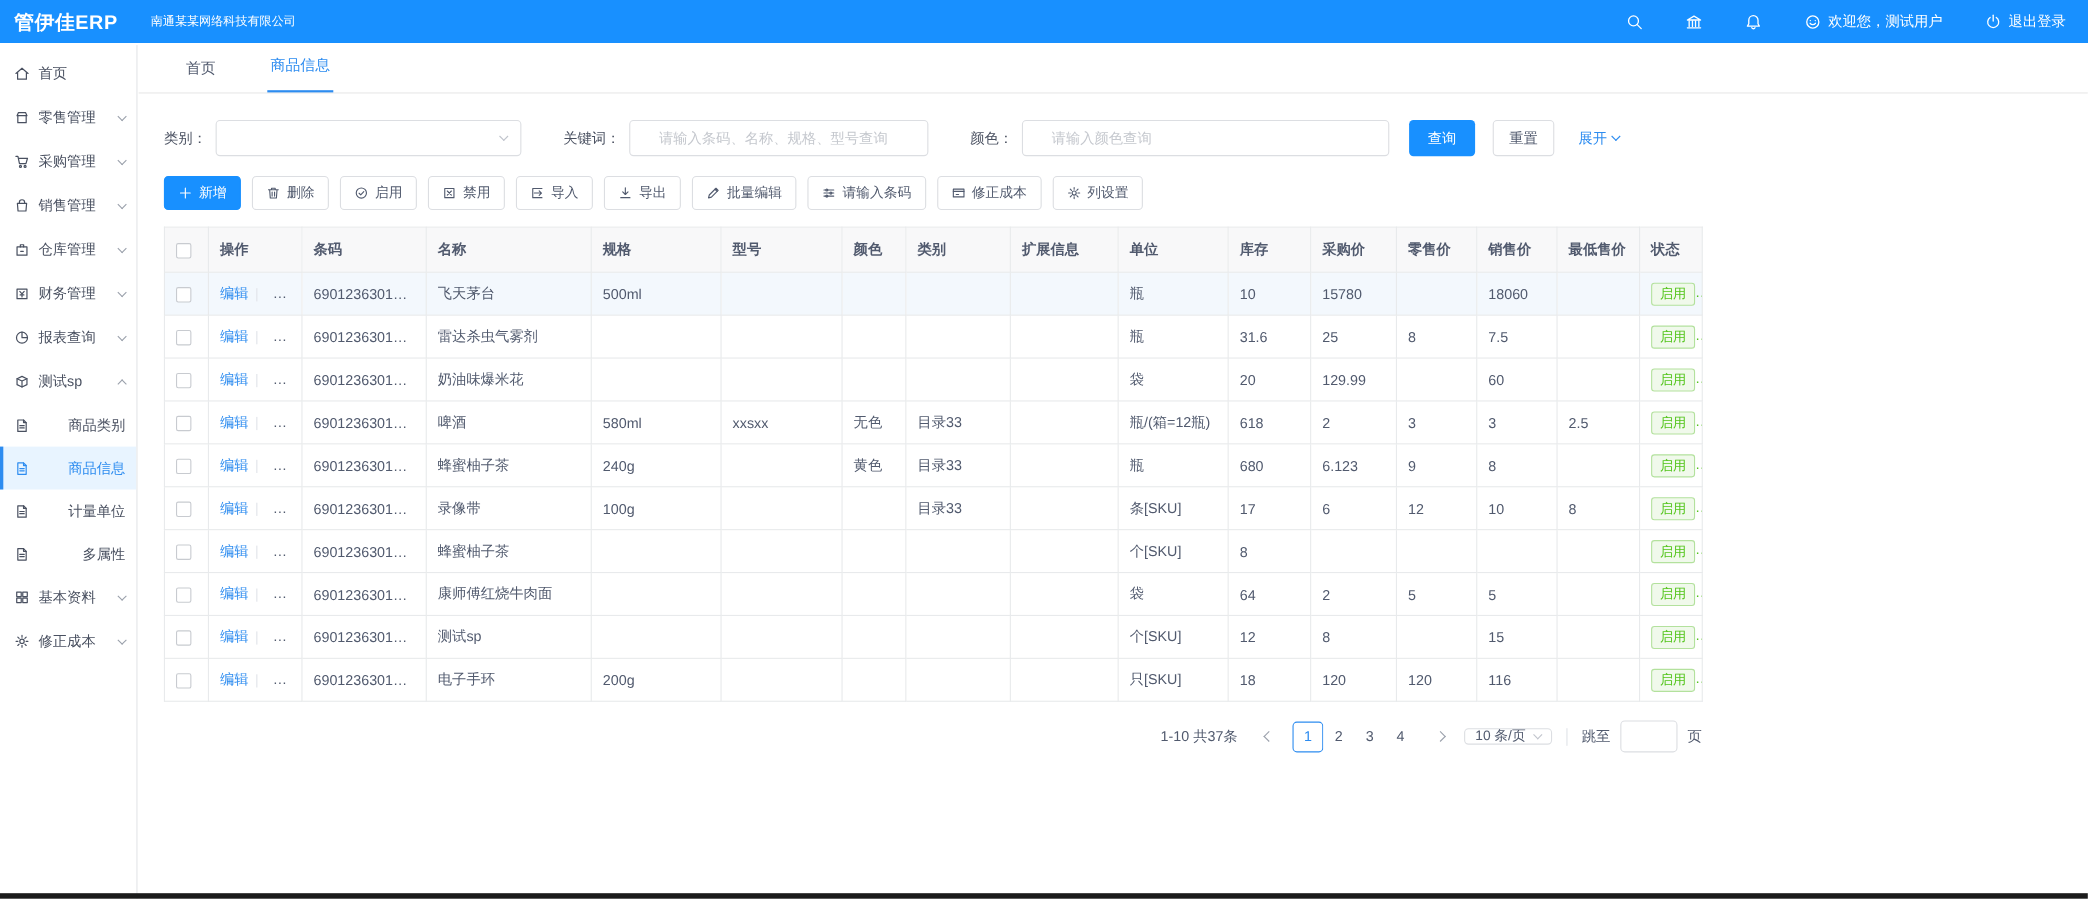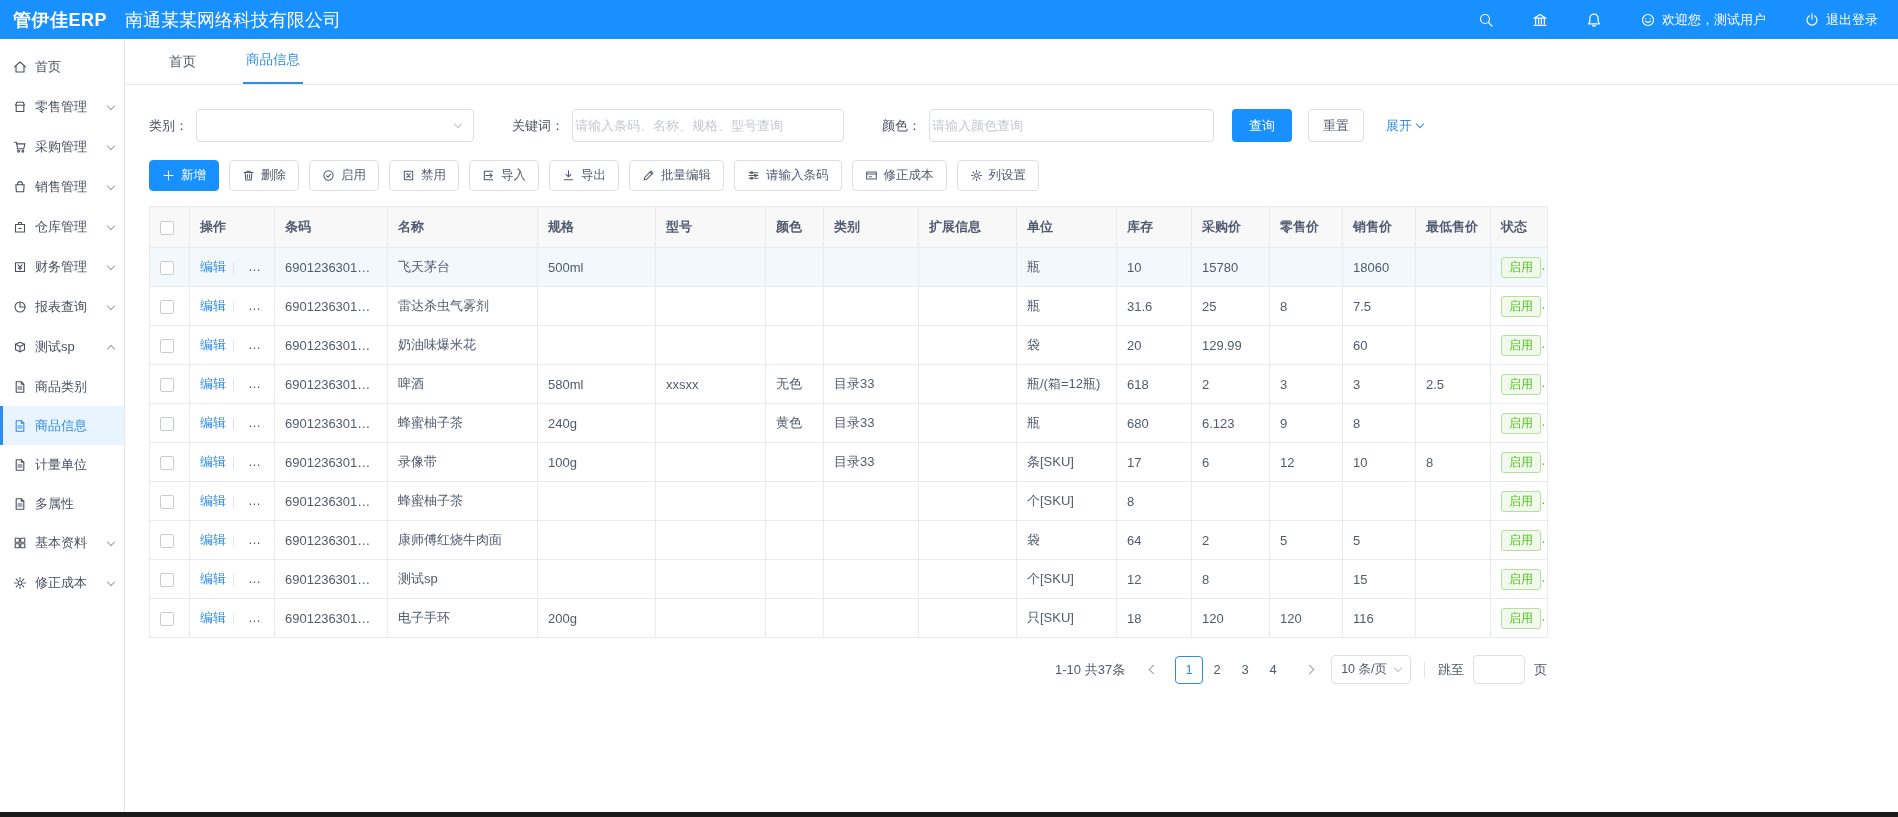--- a/index.html
+++ b/index.html
@@ -9,30 +9,30 @@
     --border:#dcdee2;
     --grid:#e8eaec;
     --green:#52c41a;
   }
   *{box-sizing:border-box;margin:0;padding:0;font-family:"Liberation Sans","DejaVu Sans",sans-serif;}
   html,body{width:1898px;height:817px;background:#fff;overflow:hidden;}
 
   
   .top-bar{position:fixed;top:0;left:0;right:0;height:39px;background:var(--blue);display:flex;align-items:center;color:#fff;z-index:20;}
   .logo{width:125px;flex:0 0 125px;font-size:18px;font-weight:bold;padding-left:13px;letter-spacing:.5px;}
-  .company{font-size:18px;}
+  .company{font-size:11px;margin-left:12px;}
   .top-right{margin-left:auto;display:flex;align-items:center;gap:38px;padding-right:20px;font-size:13px;}
   .hicn{display:inline-flex;align-items:center;cursor:pointer;}
   .hicn svg{width:16px;height:16px;fill:none;stroke:#fff;stroke-width:1.2;stroke-linecap:round;stroke-linejoin:round;}
   .top-user,.top-logout{display:flex;align-items:center;gap:6px;cursor:pointer;}
 
   
   .sidebar{position:fixed;top:41px;left:0;bottom:0;width:125px;background:#fff;border-right:1px solid #e3e5e8;padding-top:6px;overflow:hidden;z-index:10;}
   .side-item,.side-sub{display:flex;align-items:center;gap:8px;height:40px;padding:0 10px 0 13px;font-size:13px;color:#495060;cursor:pointer;position:relative;}
-  .side-sub{height:39px;}
+  .side-sub{height:39px;text-align:right;}
   .side-item .side-label,.side-sub .side-label{flex:1;white-space:nowrap;}
   .side-sub.active{background:#e8f4ff;color:var(--link);}
   .side-sub.active::before{content:"";position:absolute;left:0;top:0;bottom:0;width:3px;background:var(--link);}
   .icn{display:inline-flex;align-items:center;flex:0 0 auto;}
   .icn svg{width:14px;height:14px;fill:none;stroke:currentColor;stroke-width:1.1;stroke-linecap:round;stroke-linejoin:round;}
   .chev{width:6px;height:6px;border-right:1.3px solid #9aa0ab;border-bottom:1.3px solid #9aa0ab;display:inline-block;flex:0 0 auto;}
   .chev.down{transform:rotate(45deg);margin-top:-3px;}
   .chev.up{transform:rotate(-135deg);margin-top:3px;}
 
   
@@ -41,24 +41,24 @@
   .tab{font-size:13.5px;color:#515a6e;padding:0 3px 13px;cursor:pointer;}
   .tab.active{color:var(--link);border-bottom:2px solid var(--link);}
 
   .content{padding:0 23px;}
 
   
   .filter-row{display:flex;align-items:center;margin-top:24px;font-size:13px;color:#495060;}
   .f-label{margin-right:8px;white-space:nowrap;}
   .select-box{width:278px;height:33px;border:1px solid var(--border);border-radius:4px;display:flex;align-items:center;justify-content:flex-end;padding:0 12px;cursor:pointer;background:#fff;}
   .select-box .chev{border-color:#c0c4cc;}
-  .f-input{height:33px;border:1px solid var(--border);border-radius:4px;padding:0 2px;font-size:13px;color:#0f172a;outline:none;}
+  .f-input{height:33px;border:1px solid var(--border);border-radius:4px;padding:0 26px;font-size:13px;color:#0f172a;outline:none;}
   .f-input::placeholder{color:#c5c8ce;}
   .kw-input{width:272px;}
-  .color-input{width:285px;}
+  .color-input{width:334px;}
   .gap-lg{margin-left:38px;}
   .btn{height:33px;border-radius:4px;font-size:13px;cursor:pointer;border:1px solid transparent;}
   .btn-primary{background:var(--blue);color:#fff;border:none;padding:0 17px;}
   .btn-plain{background:#fff;color:#515a6e;border:1px solid var(--border);padding:0 14px;}
   .search-btn{margin-left:18px;}
   .reset-btn{margin-left:16px;}
   .expand-link{margin-left:22px;color:var(--link);display:flex;align-items:center;gap:5px;cursor:pointer;}
   .expand-link .chev{border-color:var(--link);}
 
   
@@ -79,21 +79,21 @@
 
   
   .pagination{width:1398px;display:flex;justify-content:flex-end;align-items:center;gap:9px;margin-top:17px;font-size:13px;color:#515a6e;}
   .pg-summary{margin-right:6px;}
   .pg-arrow{width:26px;height:28px;display:inline-flex;align-items:center;justify-content:center;cursor:pointer;background:#fff;border:none;}
   .pg-arrow .chev{border-color:#9aa0ab;width:7px;height:7px;}
   .chev.left{transform:rotate(135deg);}
   .chev.right{transform:rotate(-45deg);}
   .page{min-width:28px;height:28px;border:none;background:#fff;color:#515a6e;font-size:13px;border-radius:4px;cursor:pointer;}
   .page.current{border:1px solid var(--link);color:var(--link);}
-  .size-select{height:29px;border:1px solid var(--border);border-radius:4px;display:inline-flex;align-items:center;gap:8px;padding:0 9px;font-size:12.5px;cursor:pointer;}
+  .size-select{height:15px;border:1px solid var(--border);border-radius:4px;display:inline-flex;align-items:center;gap:8px;padding:0 9px;font-size:12.5px;cursor:pointer;}
   .size-select .chev{border-color:#c0c4cc;}
   .pg-divider{width:1px;height:16px;background:#e0e3e8;margin:0 4px;}
   .jump-input{width:52px;height:29px;border:1px solid var(--border);border-radius:4px;outline:none;padding:0 6px;font-size:13px;}
 
   .screen-edge{position:fixed;left:0;right:0;bottom:0;height:5px;background:#1b1b1b;z-index:30;}
 </style>
 </head>
 <body>
 
 <div class="top-bar">

